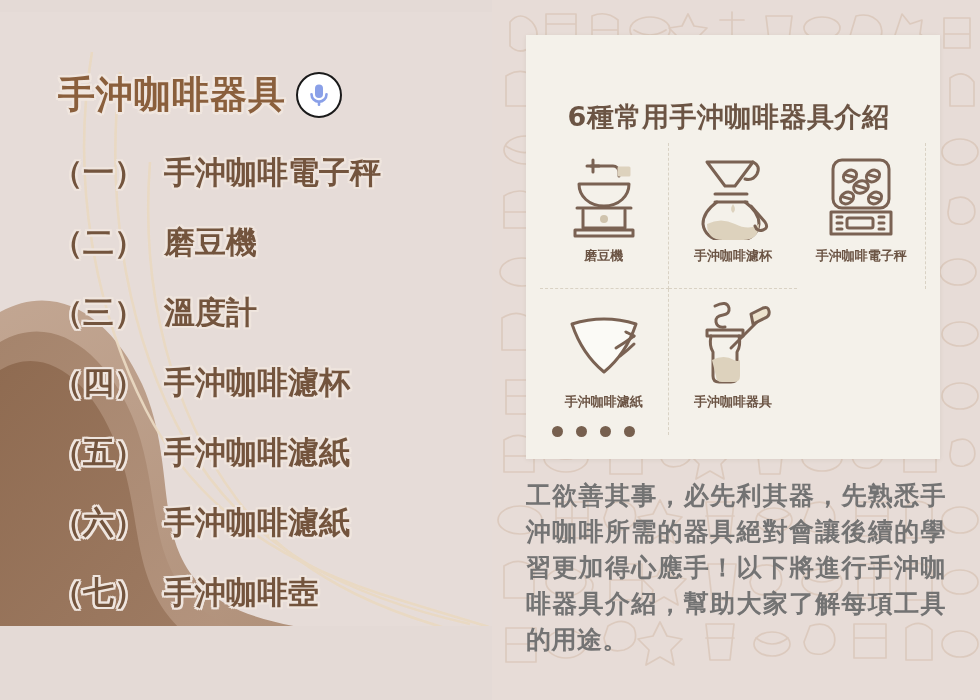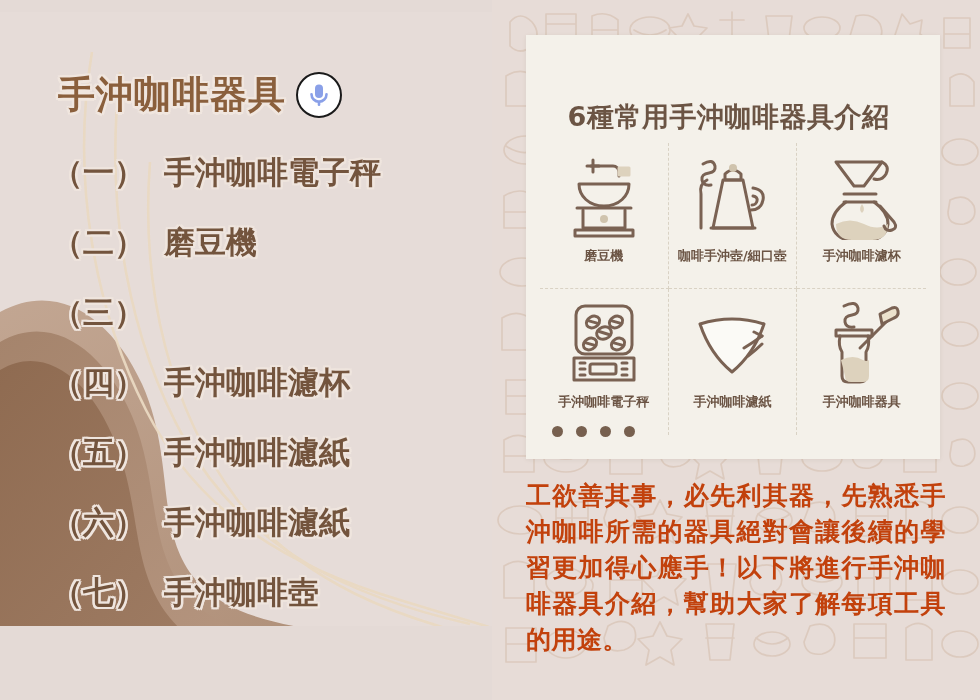--- a/index.html
+++ b/index.html
@@ -64,21 +64,21 @@
   .grid-cell.bcol{border-right:1px dashed #d9d2c4;}
   .grid-cell.brow{border-bottom:1px dashed #d9d2c4;}
   .cell-icon{height:96px;display:flex;align-items:center;justify-content:center;}
   .cell-label{font-size:13px;font-weight:700;color:#6b5444;white-space:nowrap;margin-top:2px;}
   #card-dots{position:absolute;left:26px;bottom:22px;display:flex;gap:13px;}
   .dot{width:11px;height:11px;border-radius:50%;background:#77604f;}
 
   
   #intro-paragraph{
     position:absolute;left:34px;top:478px;width:420px;
-    font-size:25px;font-weight:700;line-height:36px;color:#c2410c;
+    font-size:25px;font-weight:700;line-height:36px;color:#737373;
     text-align:justify;text-align-last:left;letter-spacing:.5px;
   }
 </style>
 </head>
 <body>
 
 <div id="stage">
 
   <div id="left-panel">
 
@@ -127,20 +127,21 @@
         <div class="toc-item">
           <span class="toc-num">（一）</span>
           <span class="toc-label">手沖咖啡電子秤</span>
         </div>
         <div class="toc-item">
           <span class="toc-num">（二）</span>
           <span class="toc-label">磨豆機</span>
         </div>
         <div class="toc-item">
           <span class="toc-num">（三）</span>
+          <span class="toc-label">溫度計</span>
         </div>
         <div class="toc-item">
           <span class="toc-num">（四）</span>
           <span class="toc-label">手沖咖啡濾杯</span>
         </div>
         <div class="toc-item">
           <span class="toc-num">（五）</span>
           <span class="toc-label">手沖咖啡濾紙</span>
         </div>
         <div class="toc-item">
@@ -316,35 +317,20 @@
               <path d="M12 30 h50 a0 0 0 0 1 0 0 c0 12 -10 22 -25 22 S12 42 12 30 z"></path>
               <path d="M10 54 h54"></path>
               <path d="M16 56 v18 h42 v-18"></path>
               <circle cx="37" cy="65" r="4" fill="#cfc3ad" stroke="none"></circle>
               <path d="M8 76 h58 v6 h-58 z"></path>
             </svg>
           </div>
           <div class="cell-label">磨豆機</div>
         </div>
 
-        <div class="grid-cell bcol brow">
-          <div class="cell-icon">
-            <svg width="86" height="86" viewBox="0 0 86 86" fill="none" stroke="#7a6253" stroke-width="3" stroke-linecap="round" stroke-linejoin="round">
-              <path d="M14 10 q10 -6 12 2 q1 6 -6 7 q-8 1 -7 7 q1 6 9 5"></path>
-              <path d="M18 26 q-8 4 -6 14 v34"></path>
-              <path d="M34 26 h20 l10 48 h-40 z"></path>
-              <path d="M36 20 q8 -8 16 0 v6 h-16 z"></path>
-              <circle cx="44" cy="14" r="4" fill="#cfc3ad" stroke="none"></circle>
-              <path d="M64 34 q12 2 10 12 q-2 10 -12 10"></path>
-              <path d="M64 42 q5 1 4 5 q-1 4 -5 4"></path>
-              <path d="M22 74 h44"></path>
-            </svg>
-          </div>
-          <div class="cell-label">咖啡手沖壺/細口壺</div>
-        </div>
 
         <div class="grid-cell brow">
           <div class="cell-icon">
             <svg width="80" height="86" viewBox="0 0 80 86" fill="none" stroke="#7a6253" stroke-width="3" stroke-linecap="round" stroke-linejoin="round">
               <path d="M14 8 h46 l-18 24 h-10 z"></path>
               <path d="M60 8 q8 4 4 12 q-4 7 -12 5"></path>
               <path d="M22 40 h32"></path>
               <path d="M22 48 h32"></path>
               <path d="M24 48 q-14 10 -14 22 a18 18 0 0 0 18 16 h20 a18 18 0 0 0 18 -16 q0 -12 -14 -22"></path>
               <path d="M14 70 q14 -7 28 0 q14 7 24 0 q0 16 -16 16 h-20 q-16 0 -16 -16 z" fill="#ddd2bd" stroke="none"></path>

